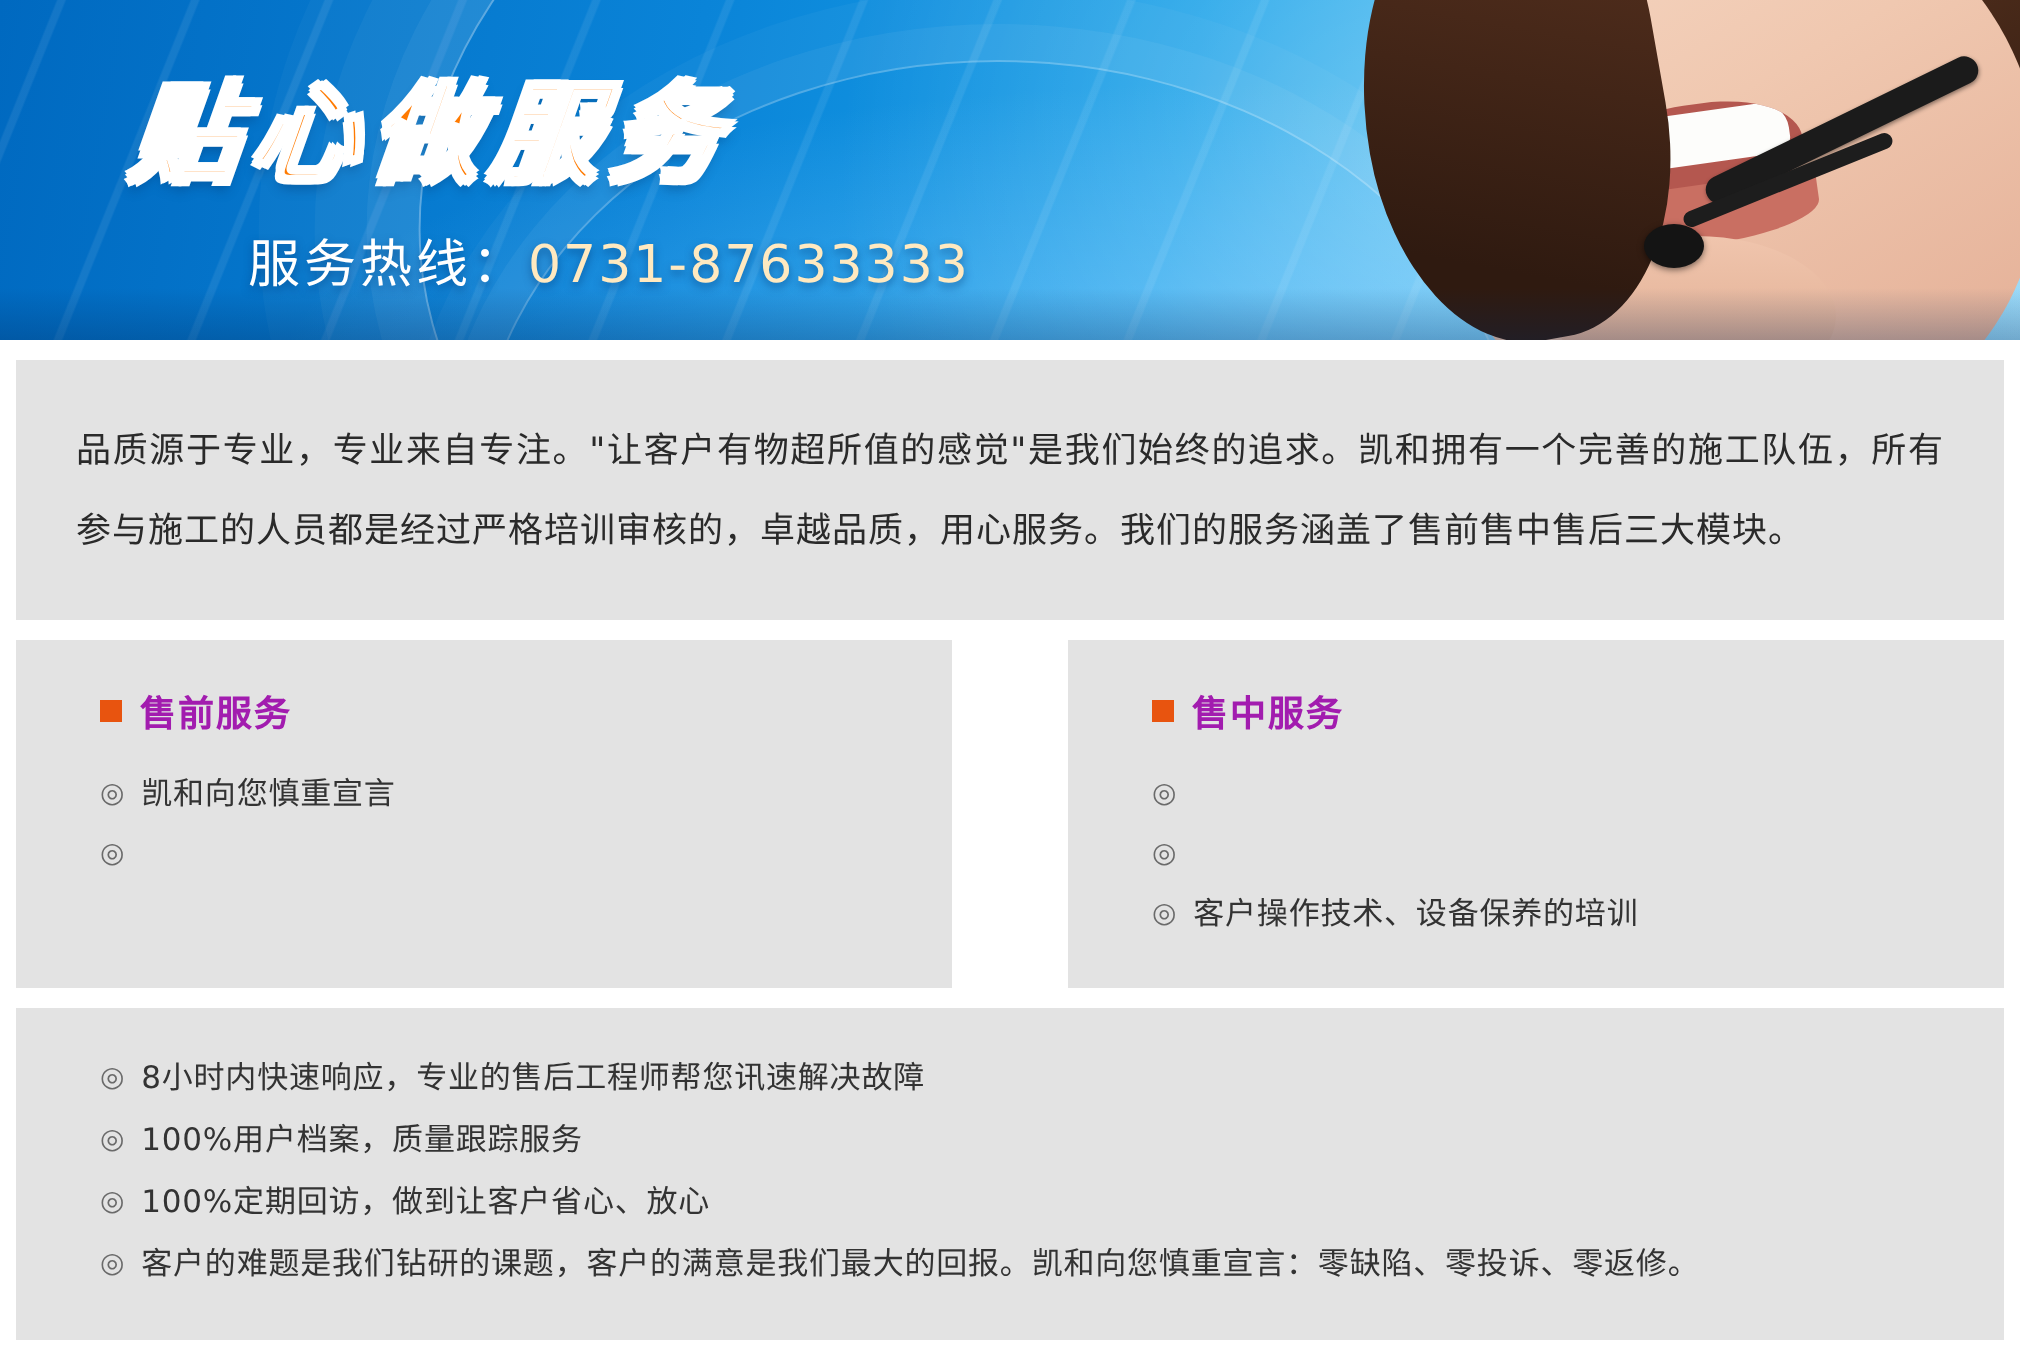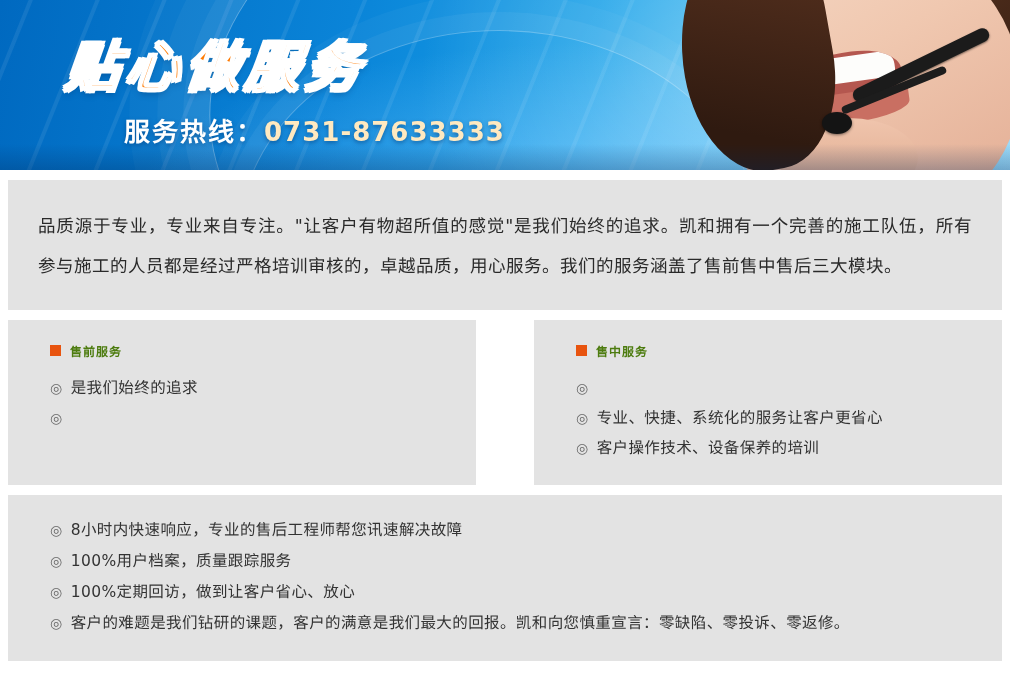--- a/index.html
+++ b/index.html
@@ -208,21 +208,21 @@
       -2px -2px 0 #ffffff,
       0 4px 6px rgba(0,40,90,0.35);
     font-style: italic;
     transform: skewX(-6deg);
     margin: 0;
     line-height: 1.1;
   }
   .banner-hotline {
     margin: 14px 4px 0 58px;
     font-size: 26px;
-    font-weight: bold;
+    font-weight: normal;
     color: #ffffff;
     letter-spacing: 2px;
     text-shadow: 0 2px 4px rgba(0,50,110,0.5);
   }
   .banner-hotline .num {
     color: #ffe9c0;
     letter-spacing: 1px;
   }
 
   
@@ -255,22 +255,22 @@
     padding: 22px 26px 22px 28px;
     box-sizing: border-box;
   }
   .col-left { min-height: 140px; }
   .col-right { min-height: 140px; margin-left: 48px; }
 
   .sec-title {
     display: flex;
     align-items: center;
     gap: 9px;
-    color: #4d7c0f;
-    font-size: 12px;
+    color: #a21caf;
+    font-size: 18px;
     font-weight: bold;
     margin: 0 0 14px 14px;
     letter-spacing: 1px;
   }
   .sq {
     width: 11px;
     height: 11px;
     background: #e8540f;
     display: inline-block;
     flex: 0 0 auto;
@@ -344,40 +344,39 @@
   <div class="two-col">
 
     <div class="panel col col-left">
       <div class="sec-title">
         <span class="sq"></span>
         <span>售前服务</span>
       </div>
       <ul class="items">
         <li>
           <span class="bullet">◎</span>
-          <span>是我们始终的追求</span>
+          <span>凯和向您慎重宣言</span>
         </li>
         <li>
           <span class="bullet">◎</span>
         </li>
       </ul>
     </div>
 
     <div class="panel col col-right">
       <div class="sec-title">
         <span class="sq"></span>
         <span>售中服务</span>
       </div>
       <ul class="items">
         <li>
           <span class="bullet">◎</span>
         </li>
         <li>
           <span class="bullet">◎</span>
-          <span>专业、快捷、系统化的服务让客户更省心</span>
         </li>
         <li>
           <span class="bullet">◎</span>
           <span>客户操作技术、设备保养的培训</span>
         </li>
       </ul>
     </div>
 
   </div>
 

